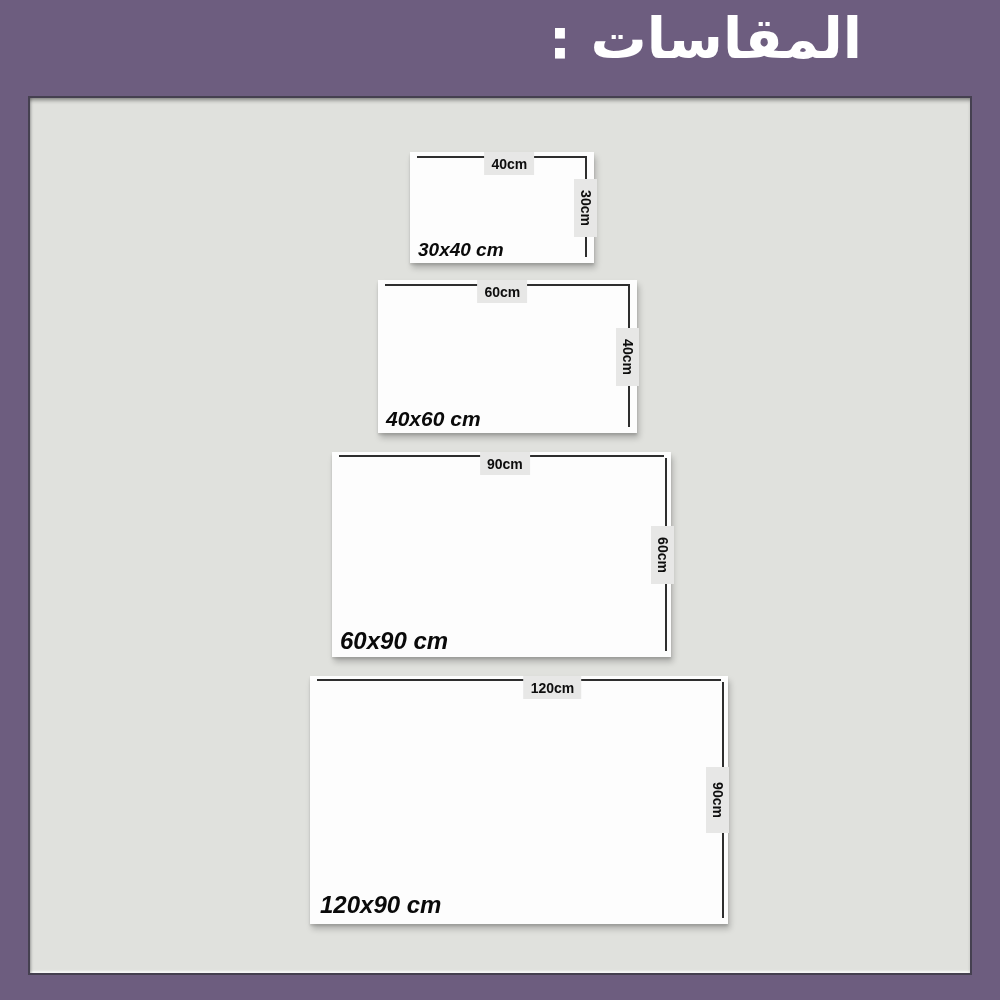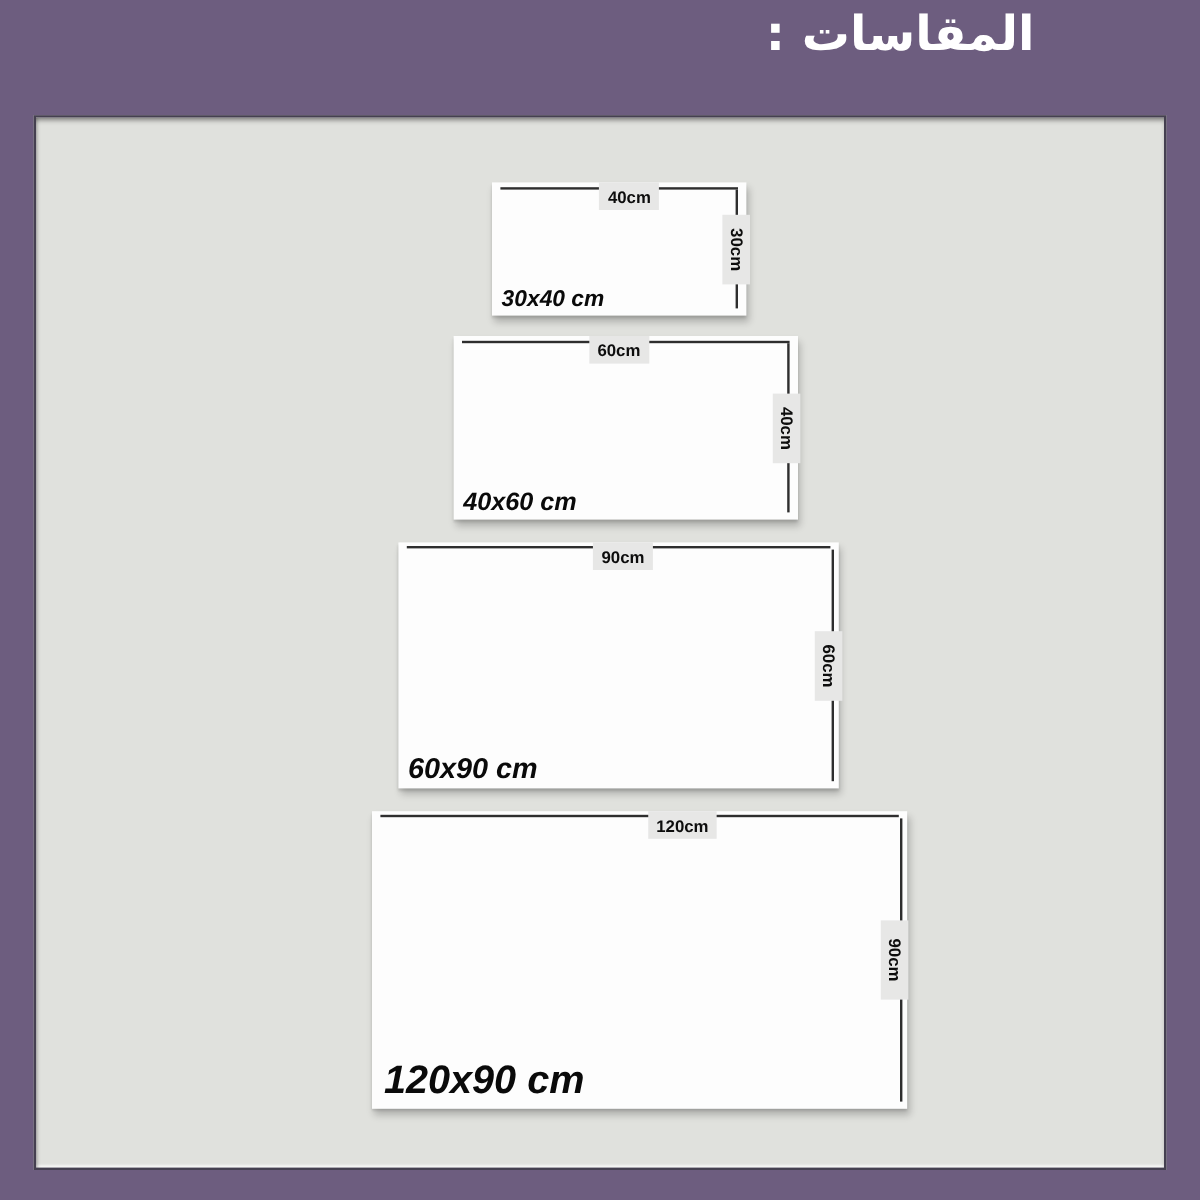--- a/index.html
+++ b/index.html
@@ -3,37 +3,36 @@
 <meta charset="utf-8">
 <style>
   html,body{margin:0;padding:0;}
   body{
     width:1000px;height:1000px;position:relative;overflow:hidden;
     background:#6d5d7f;
     font-family:"Liberation Sans",sans-serif;
   }
   .title{
     position:absolute;top:6px;right:138px;
-    color:#ffffff;font-size:40px;font-weight:bold;
+    color:#ffffff;font-size:56px;font-weight:bold;
     direction:rtl;
     font-family:"DejaVu Sans",sans-serif;
   }
   .panel{
     position:absolute;left:28px;top:96px;width:940px;height:875px;
     background:#e0e1dd;
     border:2px solid #454050;
     box-shadow:
       inset 0 4px 4px -2px rgba(0,0,0,.45),
       inset 3px 0 3px -2px rgba(0,0,0,.25),
       inset 0 -3px 2px -1px rgba(255,255,255,.8);
   }
   .card{
     position:absolute;background:#fdfdfd;
     box-shadow:2px 5px 6px rgba(0,0,0,.22), 0 2px 2px rgba(0,0,0,.12);
-    padding-left:28px;
   }
   .card1{left:380px;top:54px;width:184px;height:111px;}
   .card2{left:348px;top:182px;width:259px;height:153px;}
   .card3{left:302px;top:354px;width:339px;height:205px;}
   .card4{left:280px;top:578px;width:418px;height:248px;}
 
   .hline{position:absolute;top:4px;left:7px;right:7px;height:2px;background:#2e2e2e;}
   .vline{position:absolute;right:7px;top:6px;bottom:6px;width:2px;background:#2e2e2e;}
   .card3 .hline,.card4 .hline{top:3px;}
   .card3 .vline,.card4 .vline{right:4px;}
@@ -54,21 +53,21 @@
   .card1 .chip-right{right:-3px;}
   .card2 .chip-right{right:-2px;}
   .card3 .chip-right{right:-3px;}
   .card4 .chip-right{right:-1px;}
   .rot{transform:rotate(90deg);white-space:nowrap;}
 
   .size-name{position:absolute;left:8px;bottom:2px;font-weight:bold;color:#0a0a0a;font-style:italic;}
   .card1 .size-name{font-size:19px;}
   .card2 .size-name{font-size:21px;text-align:right;}
   .card3 .size-name{font-size:24px;}
-  .card4 .size-name{font-size:33px;bottom:5px;left:10px;}
+  .card4 .size-name{font-size:24px;bottom:5px;left:10px;}
 </style>
 </head>
 <body>
 
 <div class="title">المقاسات :</div>
 
 <div class="panel">
 
   <div class="card card1">
     <div class="hline"></div>

